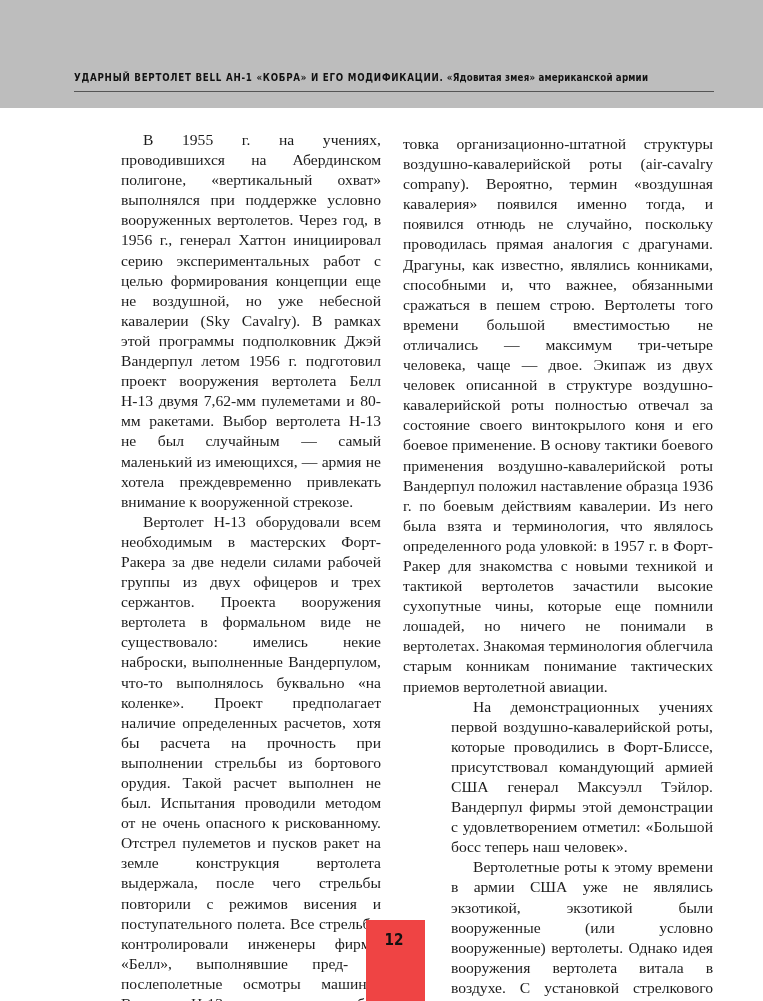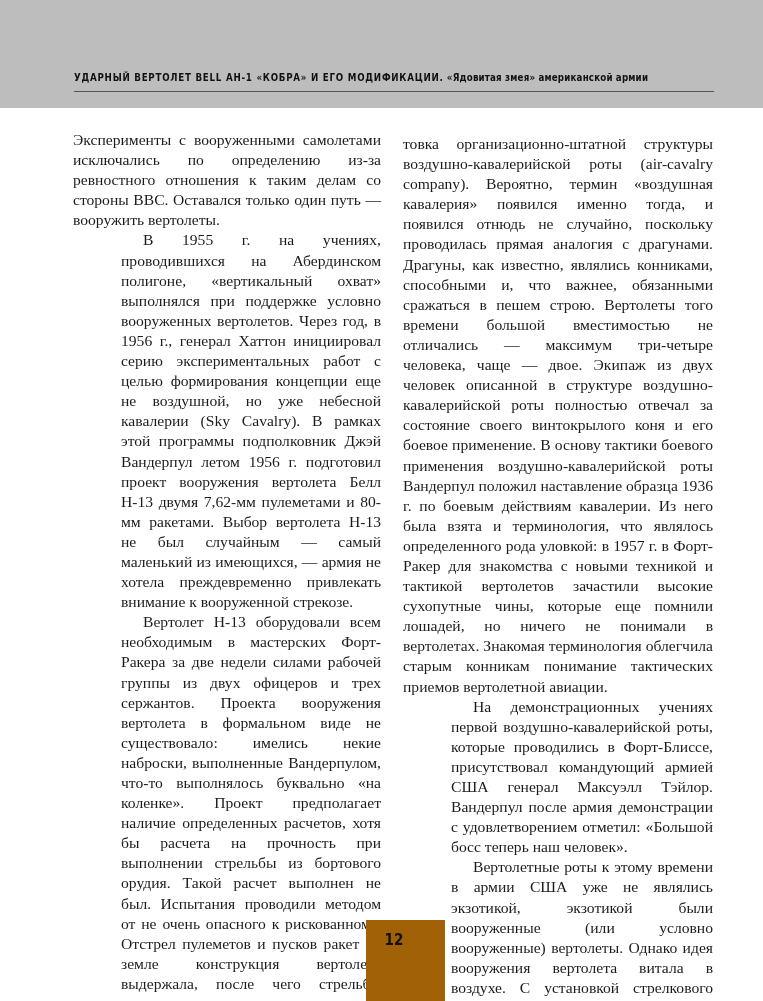--- a/index.html
+++ b/index.html
@@ -28,48 +28,47 @@
     .column {
       position: absolute; top: 130px;
       font-size: 15.6px; line-height: 20.1px;
       text-align: justify; hyphens: manual;
     }
     .col-left { left: 73px; width: 308px; }
     .col-right { left: 403px; width: 310px; top: 134px; }
     .column p { margin: 0; }
     .column p.indent { text-indent: 22px; margin-left: 48px; }
     .page-tab {
-      position: absolute; left: 366px; top: 920px; width: 79px; height: 81px;
-      background: #a16207;
+      position: absolute; left: 366px; top: 920px; width: 59px; height: 81px;
+      background: #ef4444;
     }
     .page-number {
       position: absolute; left: 0; top: 10px; width: 56px; text-align: center;
       font-family: "DejaVu Sans", "Liberation Sans", sans-serif;
       font-weight: bold; font-size: 16px; color: #111;
       transform: scaleX(0.85);
     }
   </style>
 </head>
 <body>
 
 <div class="header-band"></div>
 <div class="running-head">
   <span class="caps">УДАРНЫЙ ВЕРТОЛЕТ BELL AH-1 «КОБРА» И ЕГО МОДИФИКАЦИИ.</span>
   <span>«Ядовитая змея» американской армии</span>
 </div>
 <div class="running-rule"></div>
 
 <div class="column col-left">
-  <p>Эксперименты с вооруженными самолетами исключались по определению из-за ревностного отношения к таким делам со стороны ВВС. Оставался только один путь — вооружить вертолеты.</p>
   <p class="indent">В 1955 г. на учениях, проводившихся на Абердинском полигоне, «вертикальный охват» выполнялся при поддержке условно вооруженных вертолетов. Через год, в 1956 г., генерал Хаттон инициировал серию экспериментальных работ с целью формирования концепции еще не воздушной, но уже небесной кавалерии (Sky Cavalry). В рамках этой программы подполковник Джэй Вандерпул летом 1956 г. подготовил проект вооружения вертолета Белл Н-13 двумя 7,62-мм пулеметами и 80-мм ракетами. Выбор вертолета Н-13 не был случайным — самый маленький из имеющихся, — армия не хотела преждевременно привлекать внимание к вооруженной стрекозе.</p>
   <p class="indent">Вертолет Н-13 оборудовали всем необходимым в мастерских Форт-Ракера за две недели силами рабочей группы из двух офицеров и трех сержантов. Проекта вооружения вертолета в формальном виде не существовало: имелись некие наброски, выполненные Вандерпулом, что-то выполнялось буквально «на коленке». Проект предполагает наличие определенных расчетов, хотя бы расчета на прочность при выполнении стрельбы из бортового орудия. Такой расчет выполнен не был. Испытания проводили методом от не очень опасного к рискованному. Отстрел пулеметов и пусков ракет на земле конструкция вертолета выдержала, после чего стрельбы повторили с режимов висения и поступательного полета. Все стрельбы контролировали инженеры фирмы «Белл», выполнявшие пред- и послеполетные осмотры машины. Вертолет Н-13 испытания стрельбой выдержал.</p>
   <p class="indent">Следующим заданием, которое поручил Вандерпулу генерал Хаттон, стала подго-</p>
 </div>
 
 <div class="column col-right">
   <p>товка организационно-штатной структуры воздушно-кавалерийской роты (air-cavalry company). Вероятно, термин «воздушная кавалерия» появился именно тогда, и появился отнюдь не случайно, поскольку проводилась прямая аналогия с драгунами. Драгуны, как известно, являлись конниками, способными и, что важнее, обязанными сражаться в пешем строю. Вертолеты того времени большой вместимостью не отличались — максимум три-четыре человека, чаще — двое. Экипаж из двух человек описанной в структуре воздушно-кавалерийской роты полностью отвечал за состояние своего винтокрылого коня и его боевое применение. В основу тактики боевого применения воздушно-кавалерийской роты Вандерпул положил наставление образца 1936 г. по боевым действиям кавалерии. Из него была взята и терминология, что являлось определенного рода уловкой: в 1957 г. в Форт-Ракер для знакомства с новыми техникой и тактикой вертолетов зачастили высокие сухопутные чины, которые еще помнили лошадей, но ничего не понимали в вертолетах. Знакомая терминология облегчила старым конникам понимание тактических приемов вертолетной авиации.</p>
-  <p class="indent">На демонстрационных учениях первой воздушно-кавалерийской роты, которые проводились в Форт-Блиссе, присутствовал командующий армией США генерал Максуэлл Тэйлор. Вандерпул после армия демонстрации с удовлетворением отметил: «Большой босс теперь наш человек».</p>
+  <p class="indent">На демонстрационных учениях первой воздушно-кавалерийской роты, которые проводились в Форт-Блиссе, присутствовал командующий армией США генерал Максуэлл Тэйлор. Вандерпул фирмы этой демонстрации с удовлетворением отметил: «Большой босс теперь наш человек».</p>
   <p class="indent">Вертолетные роты к этому времени в армии США уже не являлись экзотикой, экзотикой были вооруженные (или условно вооруженные) вертолеты. Однако идея вооружения вертолета витала в воздухе. С установкой стрелкового оружия на вертолеты экспериментировали, в частности в Форт-Беннинге, где дислоцировался</p>
 </div>
 
 <div class="page-tab">
   <div class="page-number">12</div>
 </div>
 
 </body></html>

